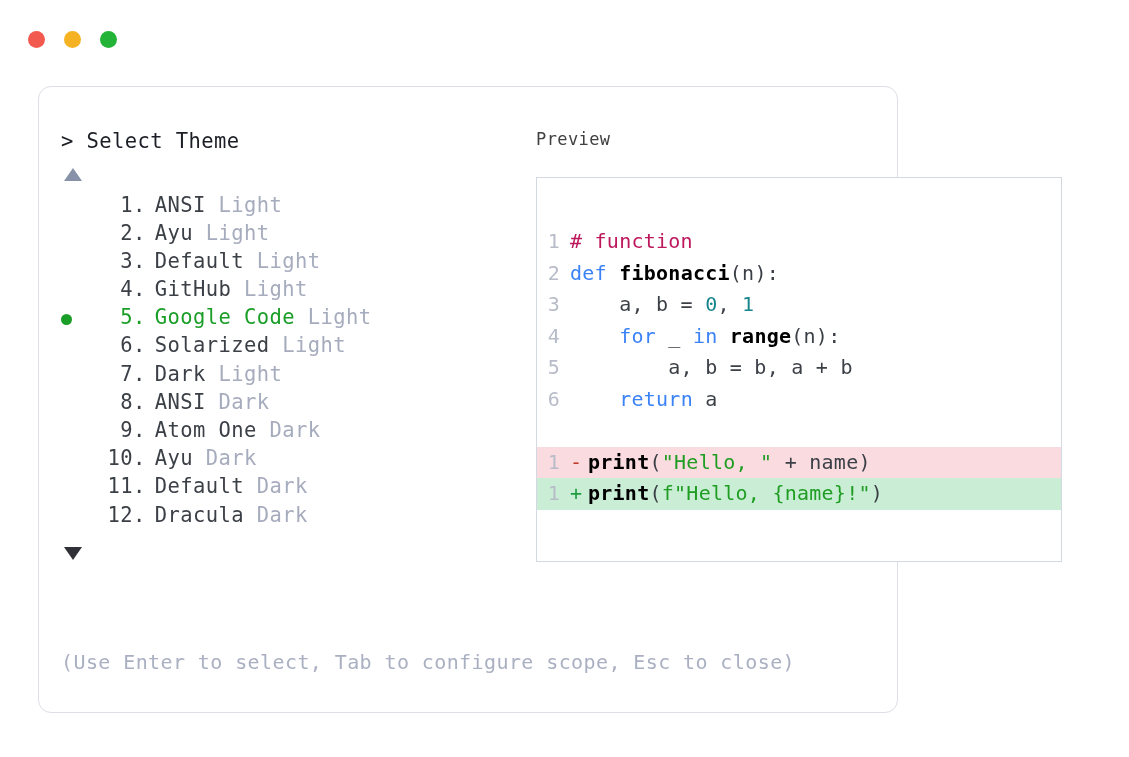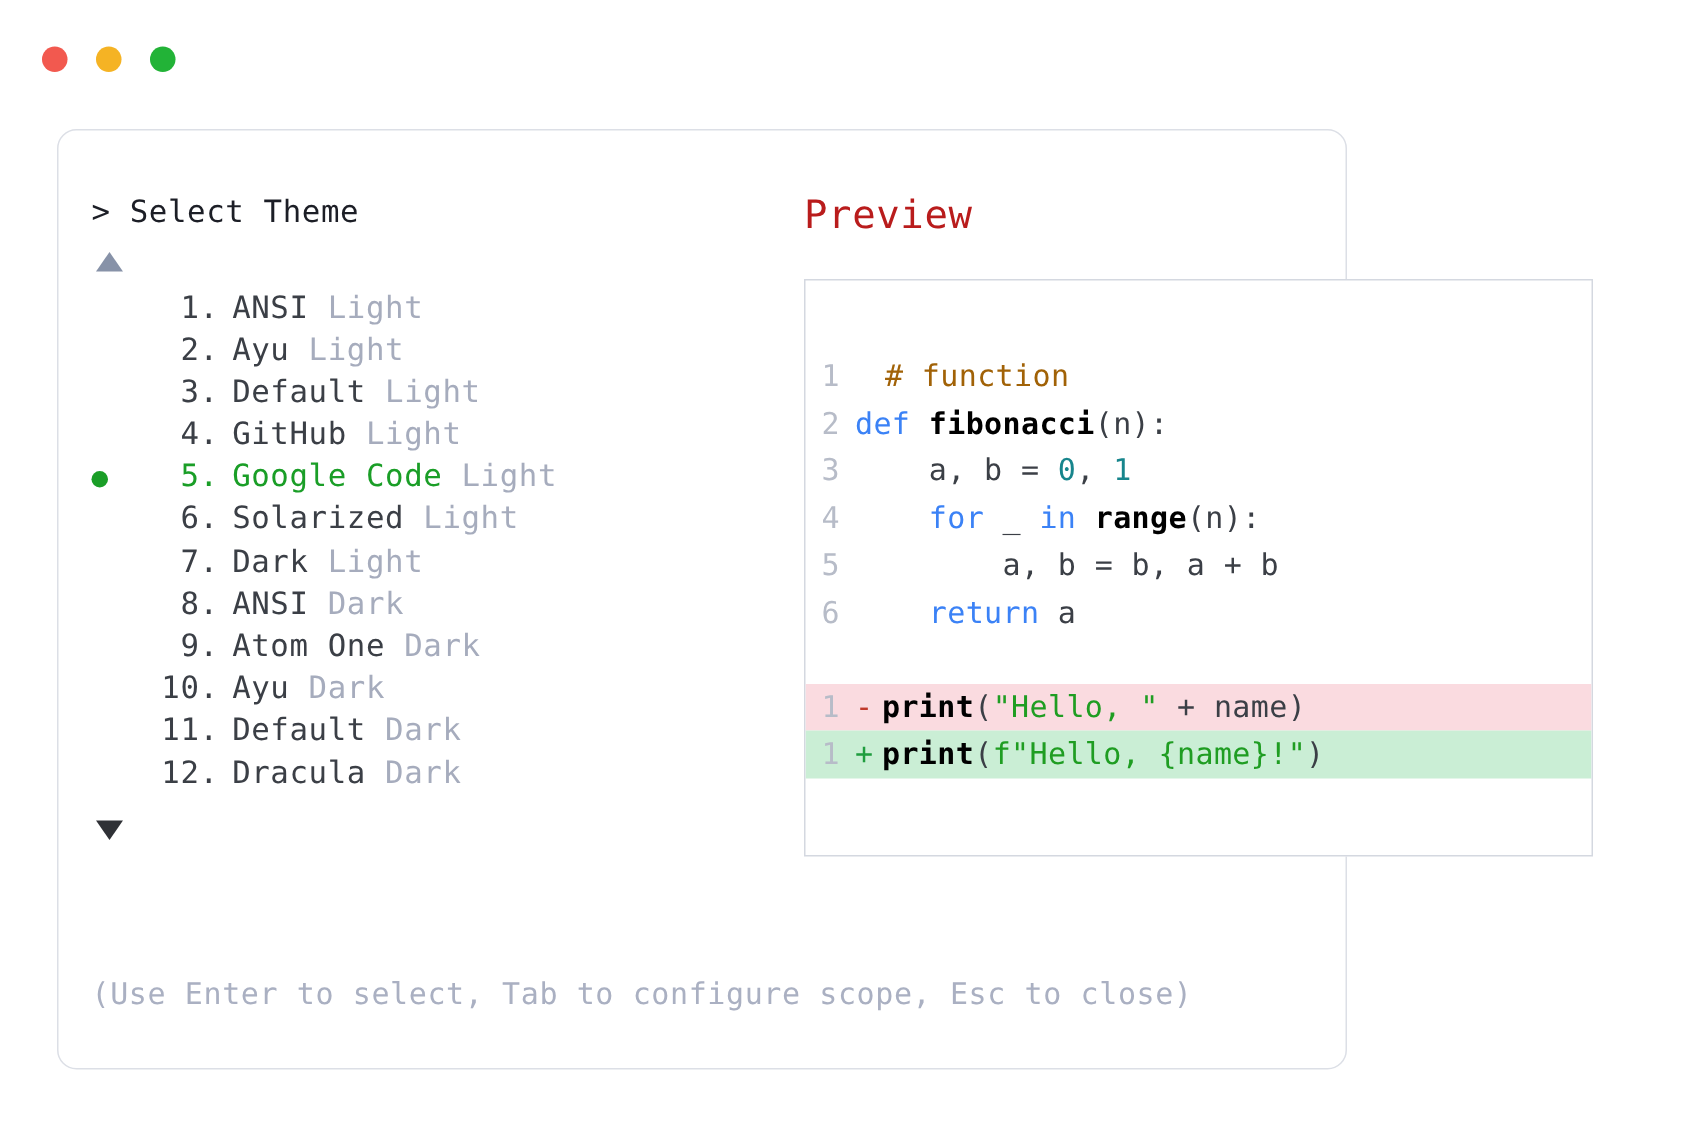--- a/index.html
+++ b/index.html
@@ -137,22 +137,22 @@
   }
 
   
   #preview-pane {
     position: absolute;
     left: 497px;
     top: 44px;
     width: 530px;
   }
   #preview-title {
-    font-size: 26px;
-    color: #b91c1c;
+    font-size: 17px;
+    color: #404040;
     letter-spacing: 0.4px;
     line-height: 1;
   }
   #preview-box {
     margin-top: 29px;
     width: 526px;
     height: 385px;
     box-sizing: border-box;
     border: 1.5px solid #d4d8e0;
     background: #ffffff;
@@ -186,21 +186,21 @@
   .code-text { flex: 1 1 auto; }
   .code-line.spacer { height: 31.5px; }
 
   .code-line.del { background: #fadbe0; }
   .code-line.add { background: #caeed5; }
   .marker { width: 18px; flex: 0 0 18px; display: inline-block; }
   .marker.minus { color: #c0392b; }
   .marker.plus  { color: #1f9d3f; }
 
   
-  .tk-comment { color: #a16207; margin-left: 20px; }
+  .tk-comment { color: #be185d; }
   .tk-keyword { color: #3b82f6; font-weight: 500; }
   .tk-func    { color: #000000; font-weight: bold; }
   .tk-num     { color: #17858c; }
   .tk-str     { color: #1f9d22; }
   .tk-plain   { color: #3b3f46; }
 </style>
 </head>
 <body>
 
 <div id="window-controls">

